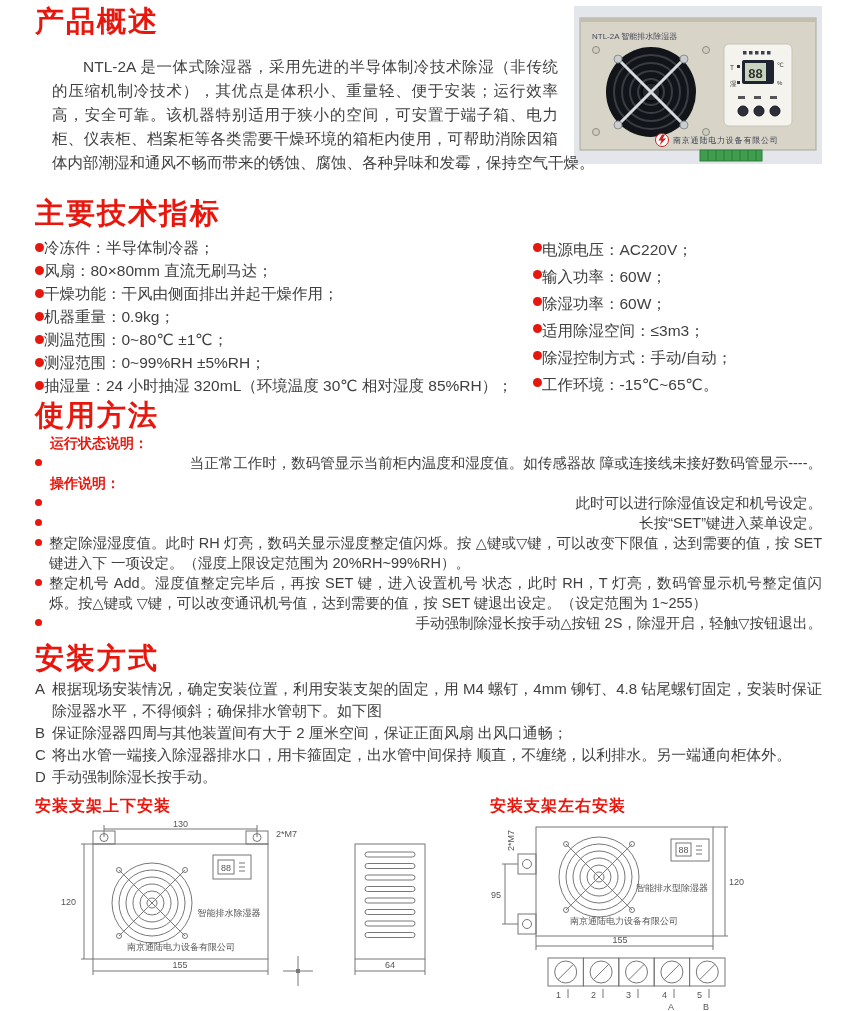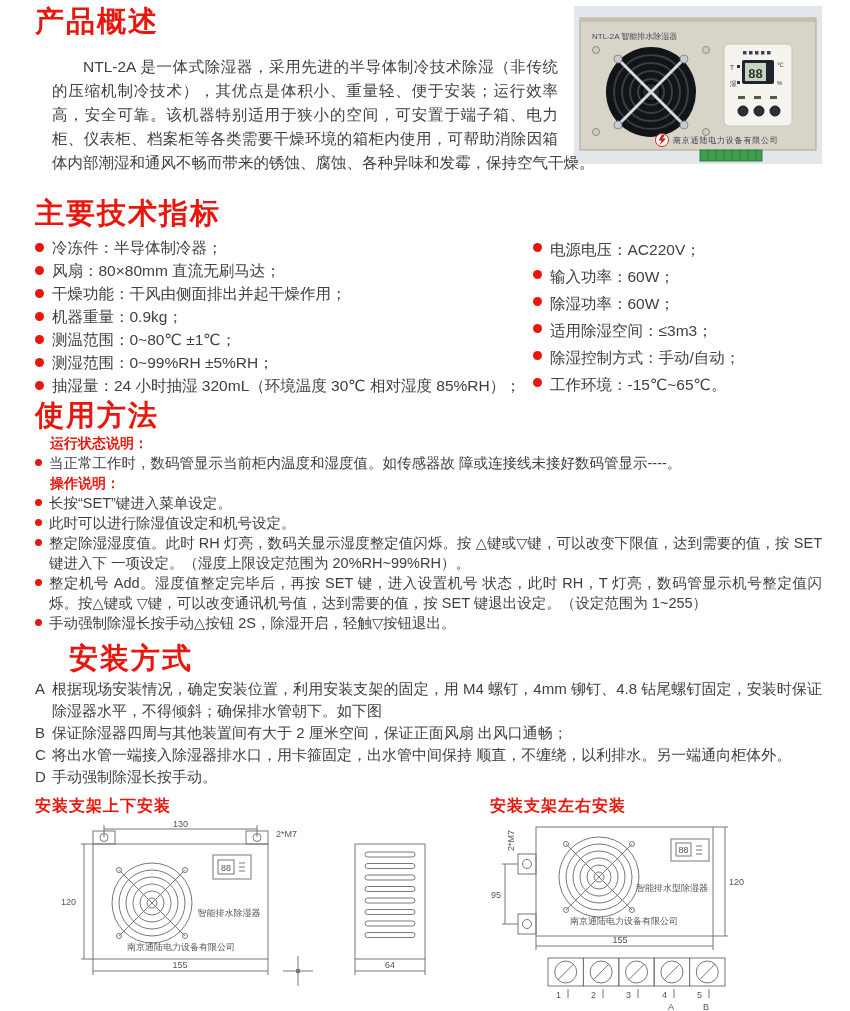--- a/index.html
+++ b/index.html
@@ -10,26 +10,26 @@
   }
   h1.sec{font-size:29px;font-weight:600;color:#e8170d;margin:0 0 6px 0;letter-spacing:2px;line-height:34px;}
   
   .ov-photo{float:right;width:248px;height:122px;margin:2px 0 6px 16px;}
   .ov-text{font-size:15.5px;line-height:24px;text-indent:2em;margin:17px;text-align:justify;}
   .clear{clear:both;}
   
   .spec-cols{display:flex;margin-top:4px;}
   .spec-col-l{width:498px;}
   .spec-col-r{flex:1;}
-  .spec-item{display:flex;gap:8px;line-height:23px;font-size:15.5px;white-space:nowrap;}
+  .spec-item{display:flex;line-height:23px;font-size:15.5px;white-space:nowrap;}
   .spec-col-r .spec-item{line-height:27px;}
   .dot9{width:9px;height:9px;border-radius:50%;background:#e8170d;flex:none;margin-top:7px;}
   
   .sublabel{font-size:14px;font-weight:700;color:#e8170d;padding-left:15px;line-height:19px;margin-top:1px;}
-  .u-item{display:flex;gap:7px;line-height:20px;font-size:14.5px;text-align:justify;}
+  .u-item{display:flex;gap:7px;line-height:20px;font-size:14.5px;text-align:justify;justify-content:space-between;}
   .dot7{width:7px;height:7px;border-radius:50%;background:#e8170d;flex:none;margin-top:6px;}
   
   .inst-item{display:flex;font-size:15px;line-height:22px;text-align:justify;}
   .inst-letter{width:17px;flex:none;}
   .inst-text{flex:1;}
   
   .figures{display:flex;margin-top:8px;}
   .fig-left{width:478px;}
   .fig-right{width:337px;}
   .fig-caption{font-size:16px;font-weight:700;color:#e8170d;text-align:left;letter-spacing:1px;margin-bottom:2px;}
@@ -195,42 +195,42 @@
   <div style="margin-top:0;">
     <h1 class="sec" style="margin-bottom:2px;">使用方法</h1>
     <div class="sublabel">运行状态说明：</div>
     <div class="u-item">
         <span class="dot7"></span>
         <span>当正常工作时，数码管显示当前柜内温度和湿度值。如传感器故 障或连接线未接好数码管显示----。</span>
       </div>
     <div class="sublabel">操作说明：</div>
     <div class="u-item">
         <span class="dot7"></span>
+        <span>此时可以进行除湿值设定和机号设定。</span>
+      </div>
+    <div class="u-item">
+        <span class="dot7"></span>
         <span>长按“SET”键进入菜单设定。</span>
       </div>
     <div class="u-item">
         <span class="dot7"></span>
-        <span>此时可以进行除湿值设定和机号设定。</span>
-      </div>
-    <div class="u-item">
-        <span class="dot7"></span>
         <span>整定除湿湿度值。此时 RH 灯亮，数码关显示湿度整定值闪烁。按 △键或▽键，可以改变下限值，达到需要的值，按 SET 键进入下 一项设定。（湿度上限设定范围为 20%RH~99%RH）。</span>
       </div>
     <div class="u-item">
         <span class="dot7"></span>
         <span>整定机号 Add。湿度值整定完毕后，再按 SET 键，进入设置机号 状态，此时 RH，T 灯亮，数码管显示机号整定值闪烁。按△键或 ▽键，可以改变通讯机号值，达到需要的值，按 SET 键退出设定。（设定范围为 1~255）</span>
       </div>
     <div class="u-item">
         <span class="dot7"></span>
         <span>手动强制除湿长按手动△按钮 2S，除湿开启，轻触▽按钮退出。</span>
       </div>
   </div>
 
   <div style="margin-top:8px;">
-    <h1 class="sec" style="margin-bottom:3px;margin-left:34px;">安装方式</h1>
+    <h1 class="sec" style="margin-bottom:3px;">安装方式</h1>
     <div class="inst-item">
         <span class="inst-letter">A</span>
         <span class="inst-text">根据现场安装情况，确定安装位置，利用安装支架的固定，用 M4 螺钉，4mm 铆钉、4.8 钻尾螺钉固定，安装时保证除湿器水平，不得倾斜；确保排水管朝下。如下图</span>
       </div>
     <div class="inst-item">
         <span class="inst-letter">B</span>
         <span class="inst-text">保证除湿器四周与其他装置间有大于 2 厘米空间，保证正面风扇 出风口通畅；</span>
       </div>
     <div class="inst-item">
         <span class="inst-letter">C</span>

